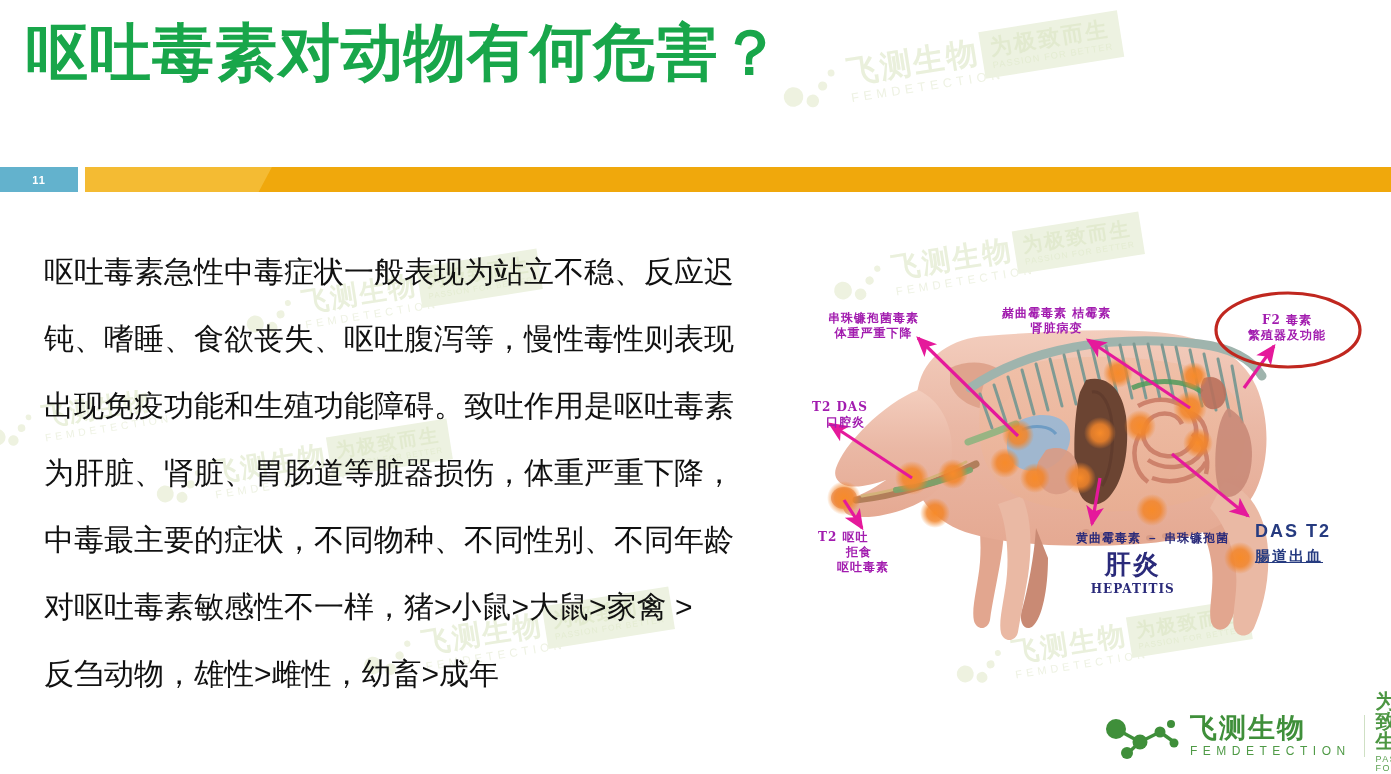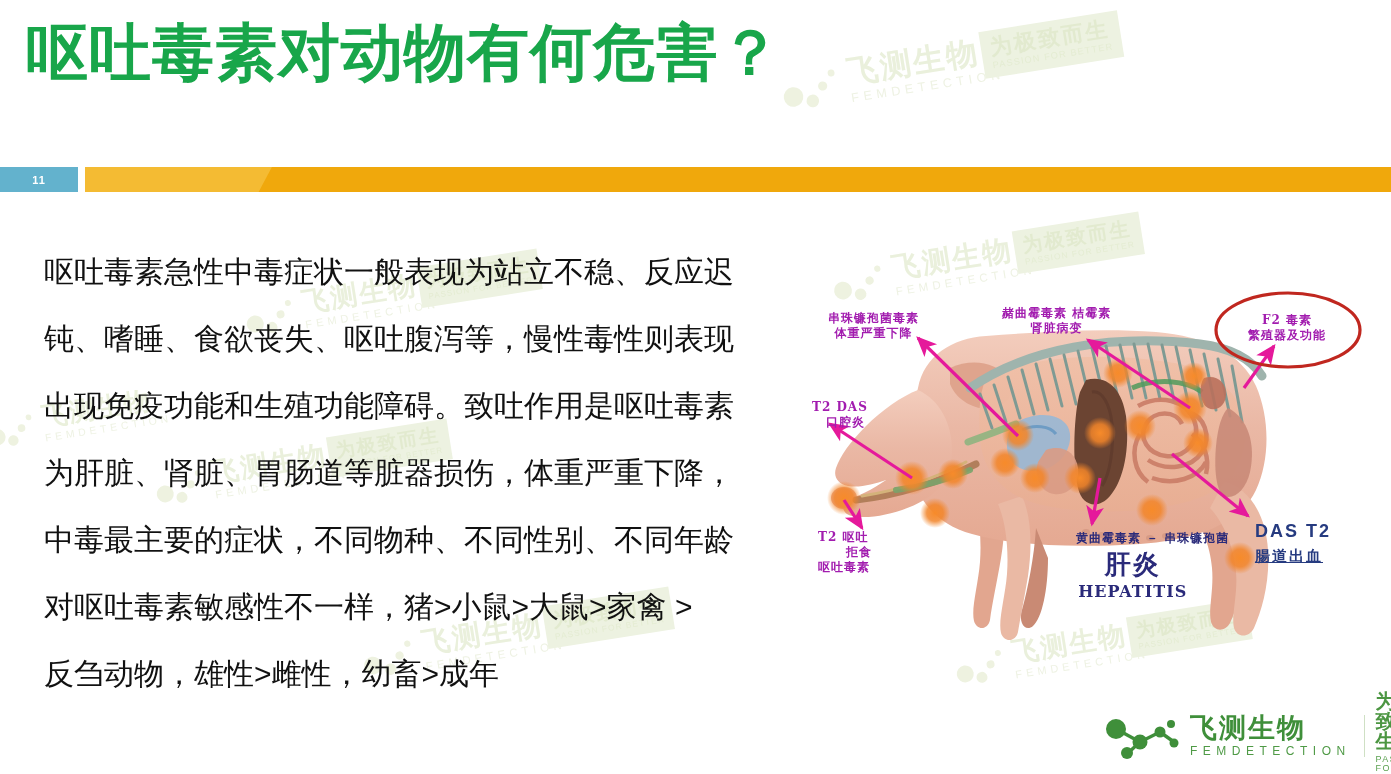--- a/index.html
+++ b/index.html
@@ -186,21 +186,21 @@
   #lbl-fumonisin { left: 28px;  top: 83px;  text-align: center; }
   #lbl-ota       { left: 202px; top: 78px;  text-align: center; }
   #lbl-f2        { left: 432px; top: 85px;  width: 110px; text-align: center; }
   #lbl-t2das     { left: 12px;  top: 172px; }
   #lbl-t2vomit   { left: 18px;  top: 302px; }
   #lbl-hepat     { left: 236px; top: 303px; text-align: center; color: #2a2a7a; }
   #lbl-das-t2    { left: 455px; top: 292px; color: #263b80; }
 
   #lbl-hepat .hep-cn  { font-size: 12px; font-weight: bold; letter-spacing: 1px; display:block;padding-left:40px; }
   #lbl-hepat .hep-big { font-size: 26px; font-weight: bold; letter-spacing: 2px; display:block; margin-top: 2px; }
-  #lbl-hepat .hep-en  { font-size: 16px; font-weight: bold; letter-spacing: 1px; display:block; margin-top: 1px; }
+  #lbl-hepat .hep-en  { font-size: 12px; font-weight: bold; letter-spacing: 1px; display:block; margin-top: 1px; }
 
   #lbl-das-t2 .d1 { font-size: 18px; font-weight: bold; letter-spacing: 2px; display:block;
                     font-family: "Liberation Sans", sans-serif; }
   #lbl-das-t2 .d2 { font-size: 15px; font-weight: bold; letter-spacing: 2px; display:block; margin-top: 4px; text-decoration: underline; }
 
   
   #logo {
     position: absolute;
     left: 1102px;
     top: 706px;
@@ -569,21 +569,21 @@
     </div>
 
     <div class="fig-label lbl-serif" id="lbl-t2das">
       <span class="l1">T2    DAS</span>
       <span class="l2" style="margin-left:14px;">口腔炎</span>
     </div>
 
     <div class="fig-label lbl-serif" id="lbl-t2vomit">
       <span class="l1">T2        呕吐</span>
       <span class="l2" style="margin-left:28px;">拒食</span>
-      <span class="l3" style="margin-left:0;">呕吐毒素</span>
+      <span class="l3" style="margin-left:19px;">呕吐毒素</span>
     </div>
 
     <div class="fig-label" id="lbl-hepat">
       <span class="hep-cn">黄曲霉毒素 － 串珠镰孢菌</span>
       <span class="hep-big">肝炎</span>
       <span class="hep-en">HEPATITIS</span>
     </div>
 
     <div class="fig-label" id="lbl-das-t2">
       <span class="d1">DAS  T2</span>

